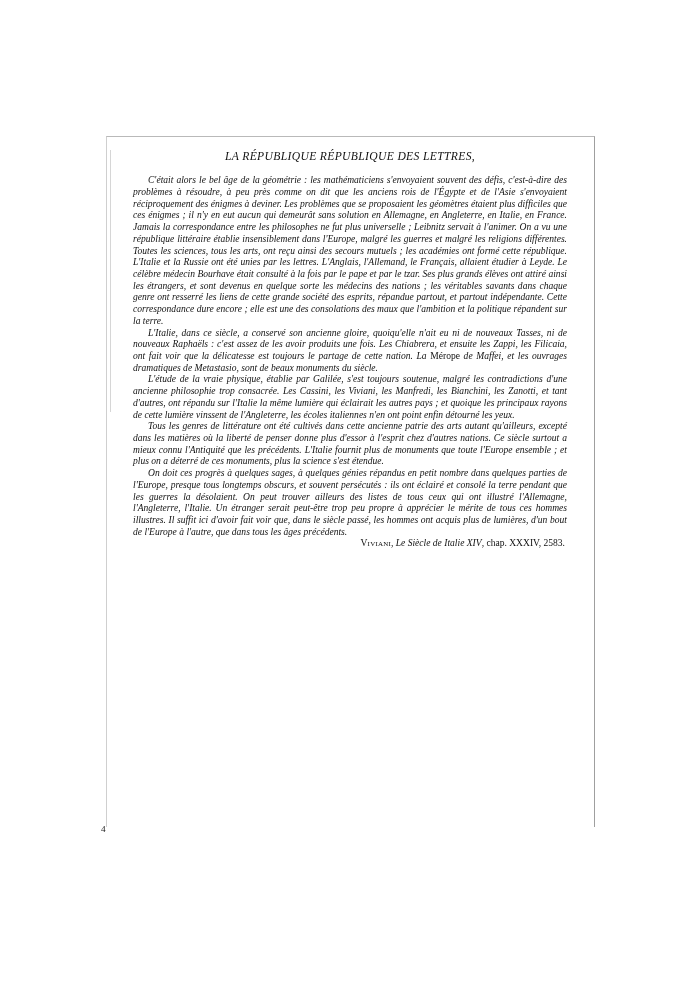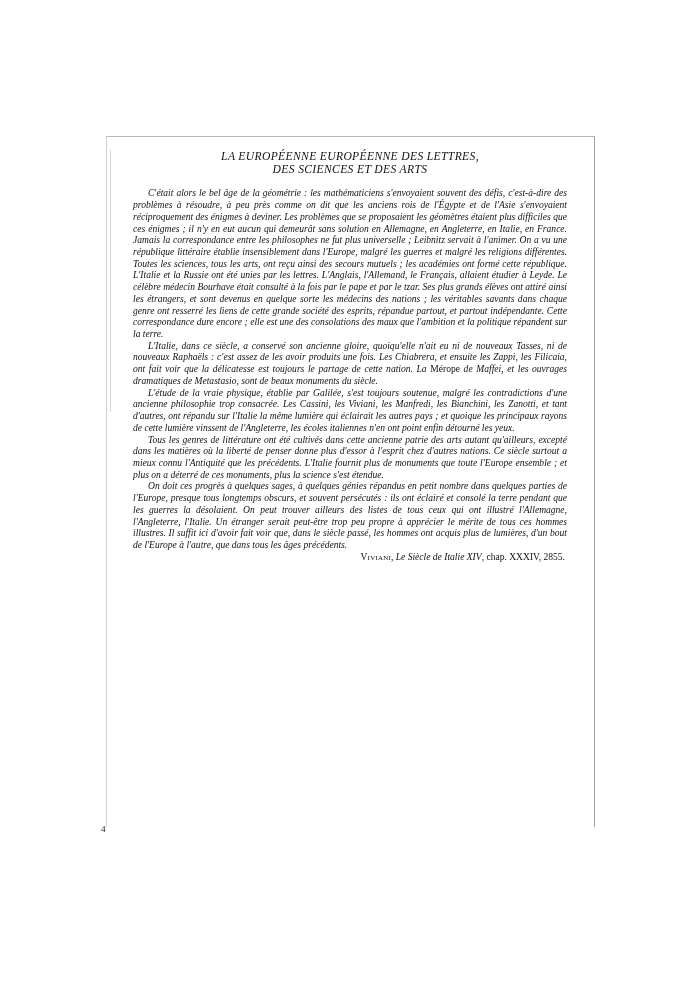--- a/index.html
+++ b/index.html
@@ -126,32 +126,31 @@
 <body>
 
 <div class="page">
 
   <div class="scan-frame"></div>
   <div class="gutter-rule"></div>
 
   <div class="text-block">
 
     <h1 class="doc-title">
-      <span class="title-line">LA EUROPÉENNE EUROPÉENNE DES LETTRES,</span>
-      <span class="title-line">DES SCIENCES ET DES ARTS</span>
+      <span class="title-line">LA RÉPUBLIQUE RÉPUBLIQUE DES LETTRES,</span>
     </h1>
 
     <div class="body-copy">
       <p>C'était alors le bel âge de la géométrie : les mathématiciens s'envoyaient souvent des défis, c'est-à-dire des problèmes à résoudre, à peu près comme on dit que les anciens rois de l'Égypte et de l'Asie s'envoyaient réciproquement des énigmes à deviner. Les problèmes que se proposaient les géomètres étaient plus difficiles que ces énigmes ; il n'y en eut aucun qui demeurât sans solution en Allemagne, en Angleterre, en Italie, en France. Jamais la correspondance entre les philosophes ne fut plus universelle ; Leibnitz servait à l'animer. On a vu une république littéraire établie insensiblement dans l'Europe, malgré les guerres et malgré les religions différentes. Toutes les sciences, tous les arts, ont reçu ainsi des secours mutuels ; les académies ont formé cette république. L'Italie et la Russie ont été unies par les lettres. L'Anglais, l'Allemand, le Français, allaient étudier à Leyde. Le célèbre médecin Bourhave était consulté à la fois par le pape et par le tzar. Ses plus grands élèves ont attiré ainsi les étrangers, et sont devenus en quelque sorte les médecins des nations ; les véritables savants dans chaque genre ont resserré les liens de cette grande société des esprits, répandue partout, et partout indépendante. Cette correspondance dure encore ; elle est une des consolations des maux que l'ambition et la politique répandent sur la terre.</p>
       <p>L'Italie, dans ce siècle, a conservé son ancienne gloire, quoiqu'elle n'ait eu ni de nouveaux Tasses, ni de nouveaux Raphaëls : c'est assez de les avoir produits une fois. Les Chiabrera, et ensuite les Zappi, les Filicaia, ont fait voir que la délicatesse est toujours le partage de cette nation. La <span class="roman">Mérope</span> de Maffei, et les ouvrages dramatiques de Metastasio, sont de beaux monuments du siècle.</p>
       <p>L'étude de la vraie physique, établie par Galilée, s'est toujours soutenue, malgré les contradictions d'une ancienne philosophie trop consacrée. Les Cassini, les Viviani, les Manfredi, les Bianchini, les Zanotti, et tant d'autres, ont répandu sur l'Italie la même lumière qui éclairait les autres pays ; et quoique les principaux rayons de cette lumière vinssent de l'Angleterre, les écoles italiennes n'en ont point enfin détourné les yeux.</p>
       <p>Tous les genres de littérature ont été cultivés dans cette ancienne patrie des arts autant qu'ailleurs, excepté dans les matières où la liberté de penser donne plus d'essor à l'esprit chez d'autres nations. Ce siècle surtout a mieux connu l'Antiquité que les précédents. L'Italie fournit plus de monuments que toute l'Europe ensemble ; et plus on a déterré de ces monuments, plus la science s'est étendue.</p>
       <p>On doit ces progrès à quelques sages, à quelques génies répandus en petit nombre dans quelques parties de l'Europe, presque tous longtemps obscurs, et souvent persécutés : ils ont éclairé et consolé la terre pendant que les guerres la désolaient. On peut trouver ailleurs des listes de tous ceux qui ont illustré l'Allemagne, l'Angleterre, l'Italie. Un étranger serait peut-être trop peu propre à apprécier le mérite de tous ces hommes illustres. Il suffit ici d'avoir fait voir que, dans le siècle passé, les hommes ont acquis plus de lumières, d'un bout de l'Europe à l'autre, que dans tous les âges précédents.</p>
 
       <p class="attribution">
-        <span class="author">Viviani</span><span>, </span><span class="work">Le Siècle de Italie XIV</span><span>, </span><span>chap. XXXIV</span><span>, </span><span>2855.</span>
+        <span class="author">Viviani</span><span>, </span><span class="work">Le Siècle de Italie XIV</span><span>, </span><span>chap. XXXIV</span><span>, </span><span>2583.</span>
       </p>
     </div>
   </div>
 
   <div class="folio">4</div>
 
 </div>
 
 </body></html>

